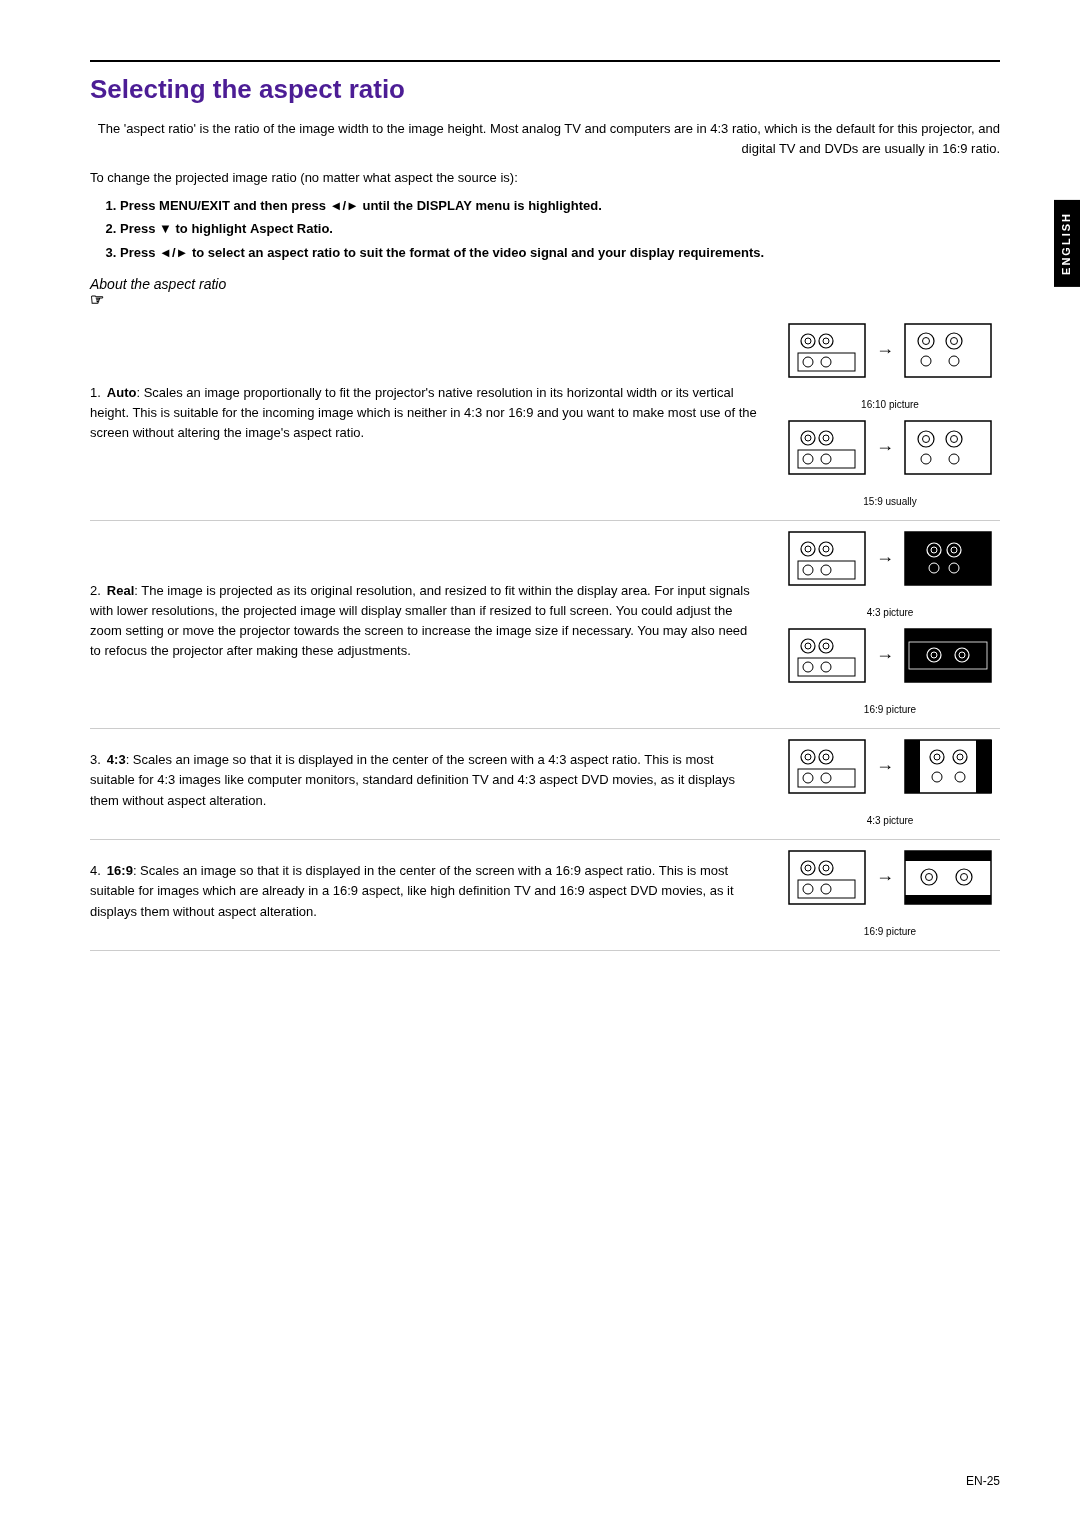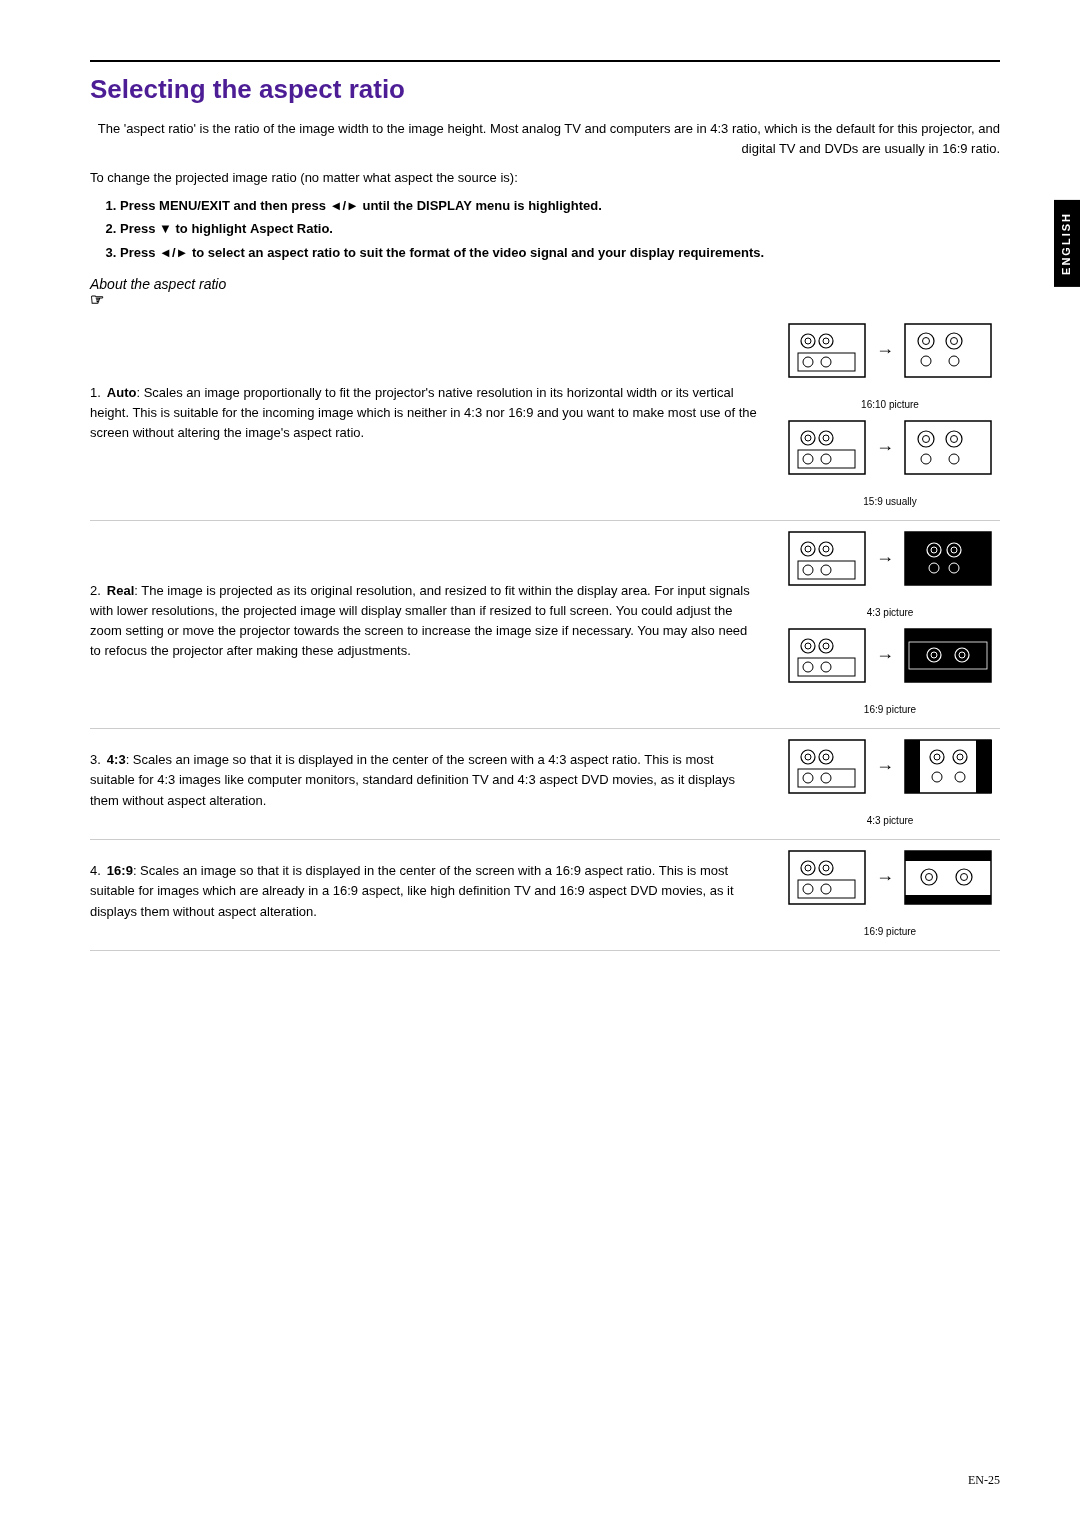--- a/index.html
+++ b/index.html
@@ -149,21 +149,20 @@
       color: #000;
       margin: 0 4px;
       margin-top: -8px;
     }
 
     .page-number {
       position: absolute;
       bottom: 40px;
       right: 80px;
       font-size: 12px;
-      font-family: Liberation Serif, serif;
     }
   </style>
 </head>
 <body>
 
 <div class="page-container">
 
   <div class="english-tab">ENGLISH</div>
 
   <div class="top-border"></div>

